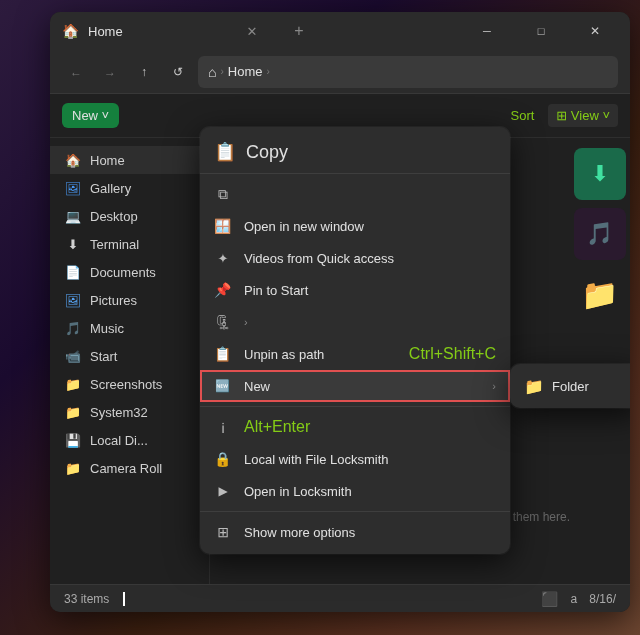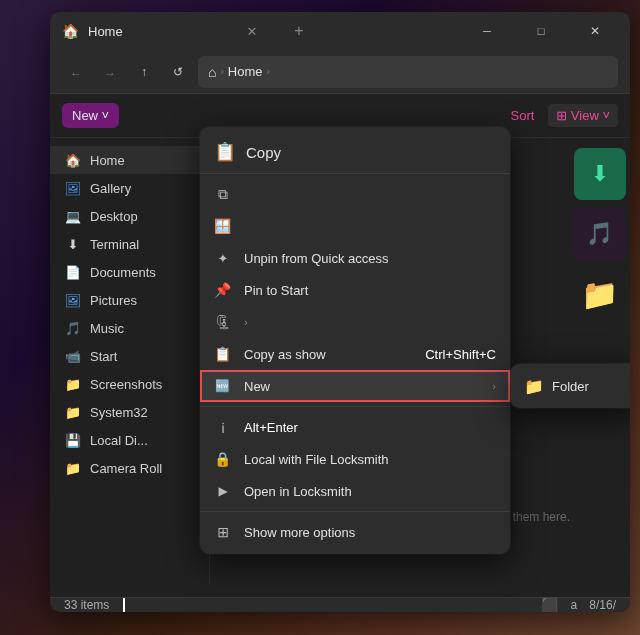--- a/index.html
+++ b/index.html
@@ -137,28 +137,28 @@
     }
     .toolbar-btn {
       display: flex;
       align-items: center;
       gap: 4px;
       padding: 5px 10px;
       border-radius: 6px;
       color: #e0e0e0;
       font-size: 13px;
       cursor: pointer;
-      background: #701a75;
+      background: #15803d;
     }
     .toolbar-spacer { flex: 1; }
     .toolbar-right {
       display: flex;
       align-items: center;
       gap: 6px;
-      color: #ec4899;
+      color: #84cc16;
       font-size: 13px;
     }
 
     
     .main {
       display: flex;
       height: calc(600px - 38px - 44px - 44px - 28px);
     }
 
     
@@ -226,21 +226,21 @@
       color: #666;
       font-size: 12px;
     }
 
     
     .statusbar {
       position: absolute;
       bottom: 0;
       left: 0;
       right: 0;
-      height: 15px;
+      height: 28px;
       background: #2b2b2b;
       display: flex;
       align-items: center;
       padding: 0 14px;
       font-size: 12px;
       color: #aaa;
       gap: 12px;
       border-top: 1px solid #383838;
     }
     .statusbar-cursor {
@@ -287,22 +287,22 @@
       align-items: center;
       justify-content: center;
       font-size: 14px;
       color: #bbb;
       flex-shrink: 0;
     }
     .ctx-label {
       flex: 1;
     }
     .ctx-shortcut {
-      color: #ffffff;
-      font-size: 13px;
+      color: #84cc16;
+      font-size: 16px;
     }
     .ctx-arrow {
       color: #888;
       font-size: 11px;
     }
     .ctx-separator {
       height: 1px;
       background: #3e3e3e;
       margin: 4px 0;
     }
@@ -314,21 +314,21 @@
       border-bottom: 1px solid #3e3e3e;
       margin-bottom: 4px;
     }
     .ctx-top-icon {
       width: 22px;
       height: 22px;
       font-size: 18px;
       color: #bbb;
     }
     .ctx-top-label {
-      font-size: 15px;
+      font-size: 18px;
       color: #e0e0e0;
     }
 
     
     .submenu {
       position: absolute;
       top: -6px;
       left: 310px;
       width: 130px;
       background: #2d2d2d;
@@ -479,36 +479,37 @@
     <div class="ctx-top-section">
       <span class="ctx-top-icon">📋</span>
       <span class="ctx-top-label">Copy</span>
     </div>
 
     <div class="ctx-item">
       <span class="ctx-icon">⧉</span>
     </div>
     <div class="ctx-item">
       <span class="ctx-icon">🪟</span>
+      <span class="ctx-label">Open in new window</span>
     </div>
     <div class="ctx-item">
       <span class="ctx-icon" style="font-size:13px;">✦</span>
-      <span class="ctx-label">Unpin from Quick access</span>
+      <span class="ctx-label">Videos from Quick access</span>
     </div>
     <div class="ctx-item">
       <span class="ctx-icon">📌</span>
       <span class="ctx-label">Pin to Start</span>
     </div>
     <div class="ctx-item">
       <span class="ctx-icon">🗜</span>
       <span class="ctx-arrow">›</span>
     </div>
     <div class="ctx-item">
       <span class="ctx-icon">📋</span>
-      <span class="ctx-label">Copy as show</span>
+      <span class="ctx-label">Unpin as path</span>
       <span class="ctx-shortcut">Ctrl+Shift+C</span>
     </div>
 
     <div class="ctx-item highlighted" style="position:relative;">
       <span class="ctx-icon" style="font-size:12px;font-weight:bold;color:#ccc;">🆕</span>
       <span class="ctx-label">New</span>
       <span class="ctx-arrow">›</span>
 
       <div class="submenu">
         <div class="submenu-item">

